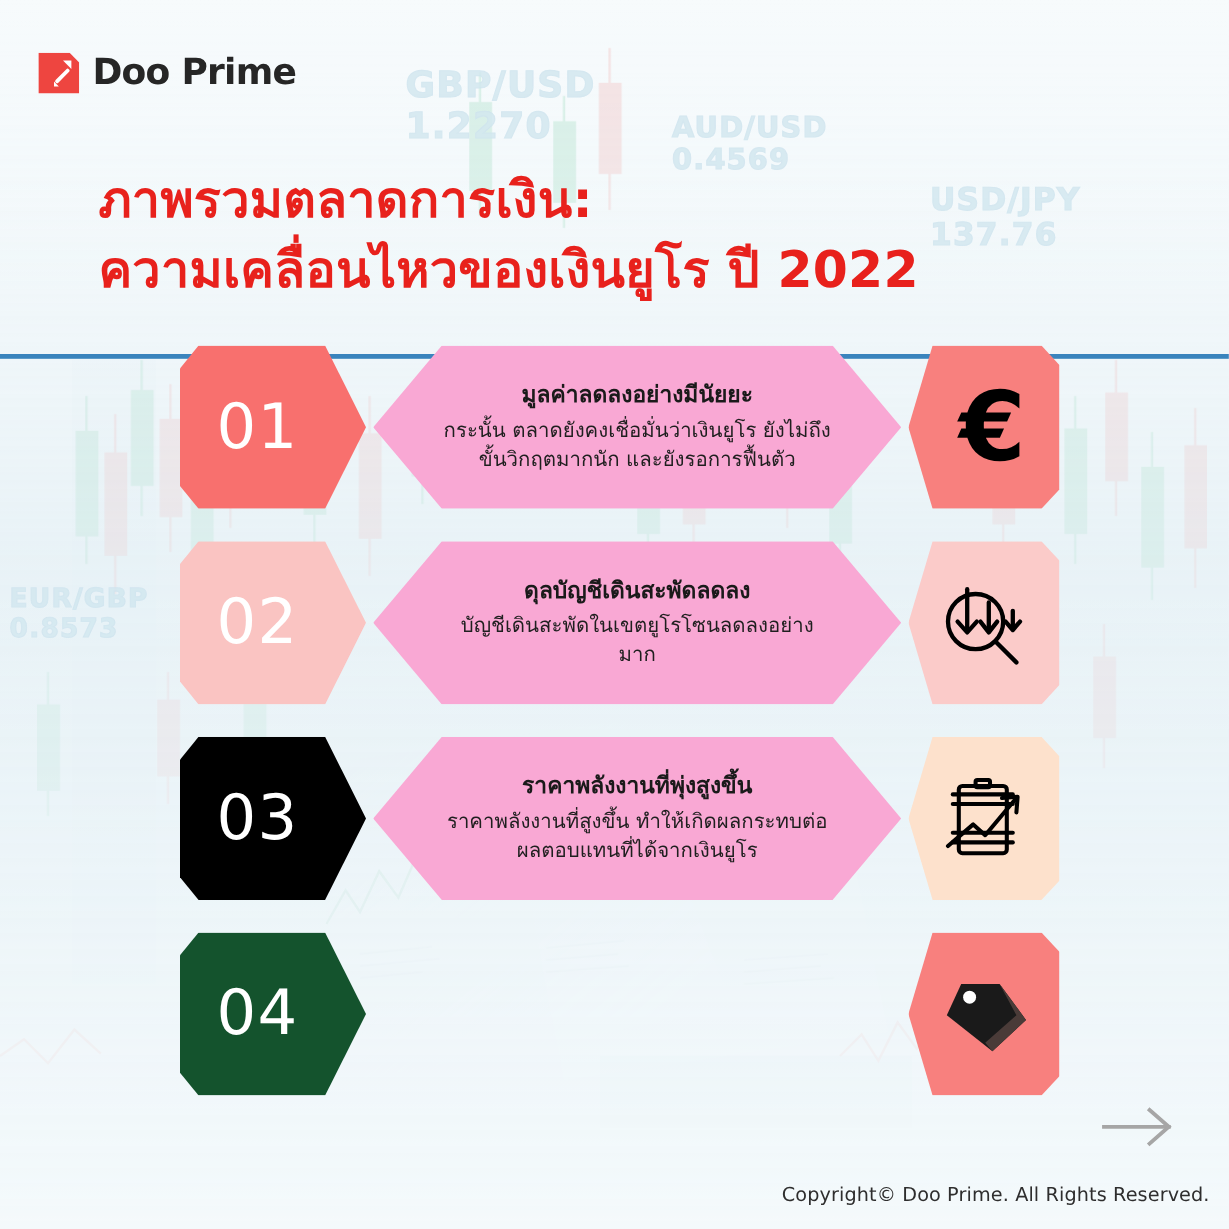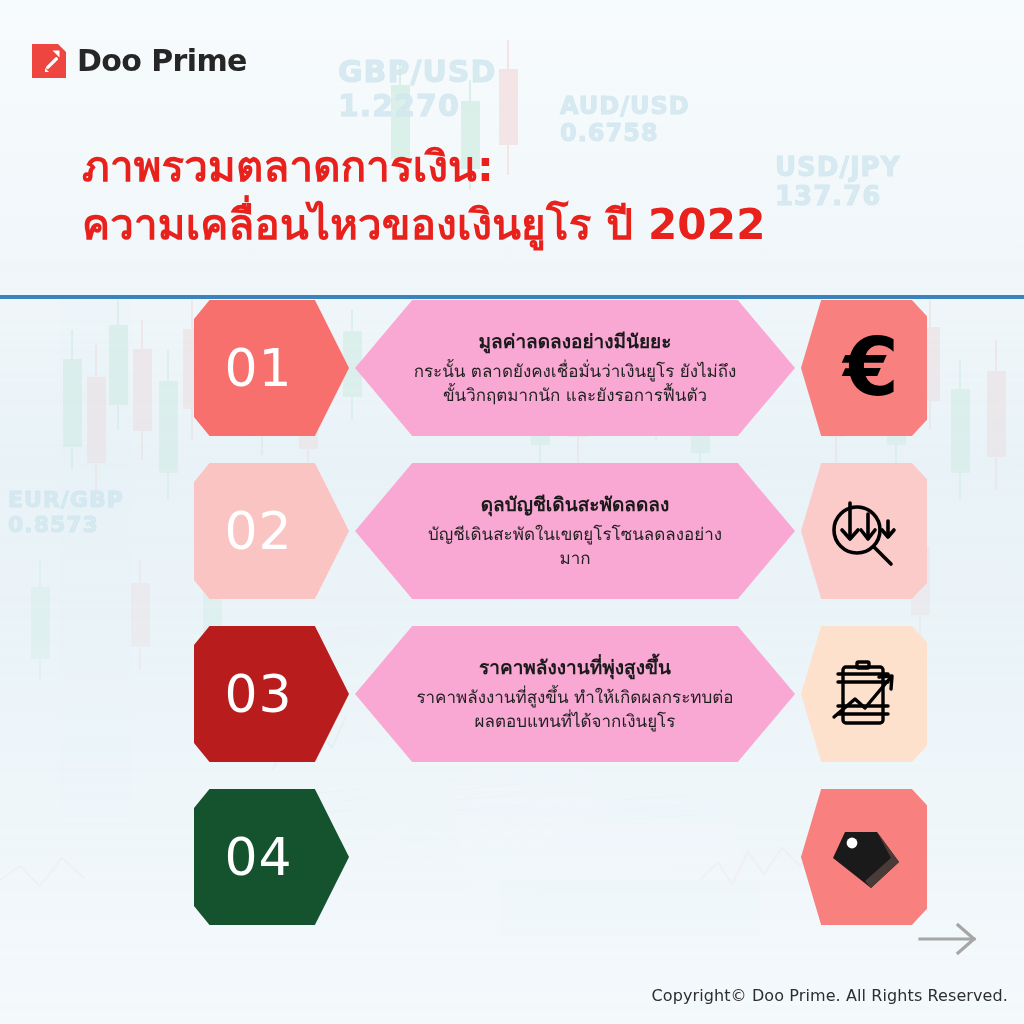--- a/index.html
+++ b/index.html
@@ -57,21 +57,21 @@
     letter-spacing:.2px;
     white-space:nowrap;
     font-family:"DejaVu Sans","Liberation Sans",sans-serif;
   }
   #divider{
     position:absolute; left:0; top:295px; width:1024px; height:4px;
     background:#3a84bd;
   }
 
   
-  #rows{ position:absolute; left:0; top:300px; width:1024px;padding-left:44px; }
+  #rows{ position:absolute; left:0; top:288px; width:1024px; }
   .row{
     position:relative;
     height:136px;
     margin-bottom:27px;
   }
   .row-inner{ position:relative; width:1024px; height:136px; }
 
   
   .num-badge{
     position:absolute; left:150px; top:0;
@@ -239,21 +239,21 @@
     </g>
 
     <rect x="0" y="0" width="1024" height="1024" fill="url(#photoFade)"></rect>
     <rect x="0" y="0" width="1024" height="1024" fill="#f0f7fa" opacity="0.42"></rect>
   </svg>
 
   <div class="wm" style="left:338px; top:55px; font-size:30px;"><span>GBP/USD</span>
 <span>1.2270</span></div>
 
   <div class="wm" style="left:560px; top:93px; font-size:24px;"><span>AUD/USD</span>
-<span>0.6758</span></div>
+<span>0.4569</span></div>
 
   <div class="wm" style="left:775px; top:153px; font-size:26px;"><span>USD/JPY</span>
 <span>137.76</span></div>
 
   <div class="wm" style="left:8px; top:488px; font-size:22px;"><span>EUR/GBP</span>
 <span>0.8573</span></div>
 </div>
 
 <div id="header">
 
@@ -320,21 +320,21 @@
             <line x1="67" y1="33" x2="67" y2="48"></line>
             <polyline points="61,42 67,49 73,42"></polyline>
           </g>
         </svg>
       </div>
     </div>
   </div>
 
   <div class="row">
     <div class="row-inner">
-      <div class="num-badge" style="background:#b91c1c;">
+      <div class="num-badge" style="background:#000000;">
         <span>03</span>
       </div>
 
       <div class="card">
         <div class="card-title">ราคาพลังงานที่พุ่งสูงขึ้น</div>
         <div class="card-body">ราคาพลังงานที่สูงขึ้น ทำให้เกิดผลกระทบต่อ</div>
         <div class="card-body">ผลตอบแทนที่ได้จากเงินยูโร</div>
       </div>
 
       <div class="icon-badge" style="background:#fde1cc;">

